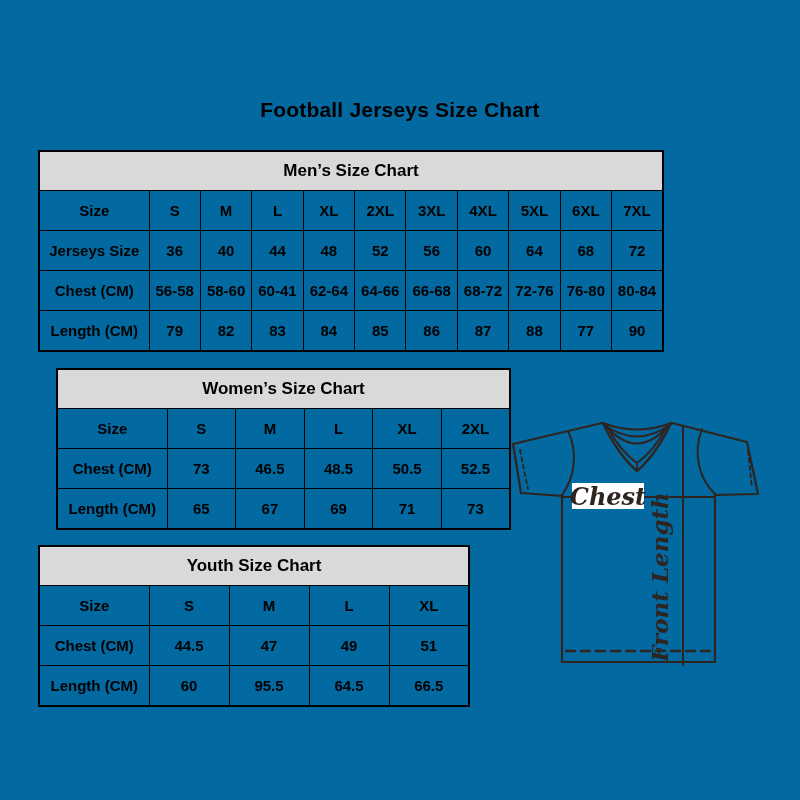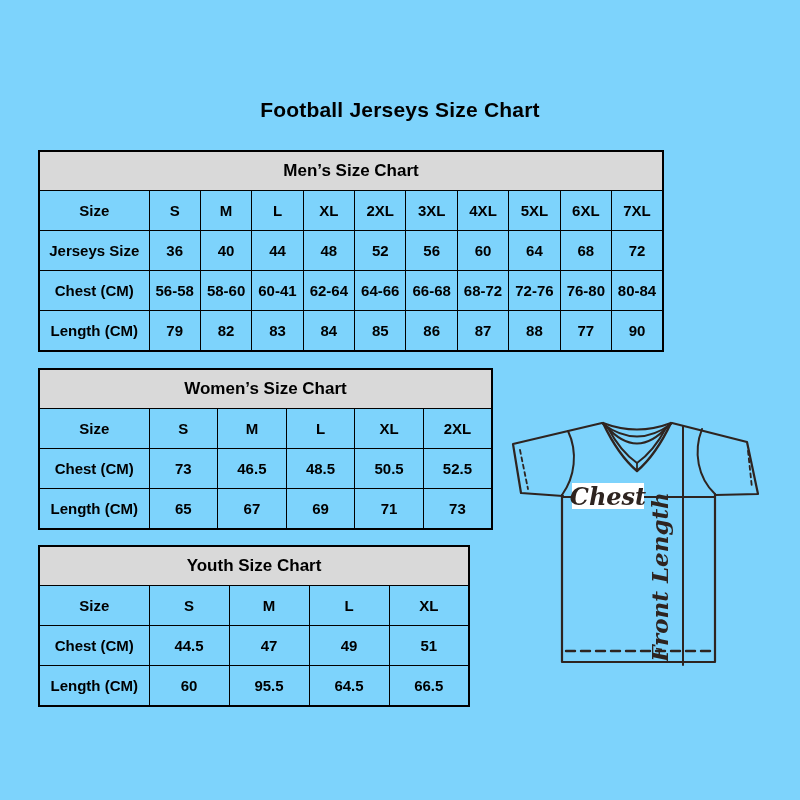--- a/index.html
+++ b/index.html
@@ -1,20 +1,20 @@
 <!DOCTYPE html>
 <html><head>
 <meta charset="utf-8">
 <style>
   html, body { margin: 0; padding: 0; background: #ffffff; }
   .page {
     position: relative;
     width: 800px;
     height: 800px;
-    background: #7dd3fc;
+    background: #0369a1;
     font-family: "Liberation Sans", sans-serif;
     color: #000000;
     overflow: hidden;
   }
   .page-title {
     position: absolute;
     left: 0; top: 98px;
     width: 800px;
     text-align: center;
     font-size: 21px;
@@ -37,21 +37,21 @@
     padding: 0 2px;
     overflow: hidden;
     white-space: nowrap;
   }
   table.size-table td.thead {
     background: #d9d9d9;
     font-size: 17px;
     height: 38px;
   }
   #mens-table   { left: 38px; top: 150px; width: 626px; }
-  #womens-table { left: 38px; top: 368px; width: 455px; }
+  #womens-table { left: 56px; top: 368px; width: 455px; }
   #youth-table  { left: 38px; top: 545px; width: 432px; }
   #jersey-svg {
     position: absolute;
     left: 500px; top: 405px;
     width: 272px; height: 272px;
   }
   .diagram-text {
     font-family: "DejaVu Serif", serif;
     font-style: italic;
     font-weight: bold;

